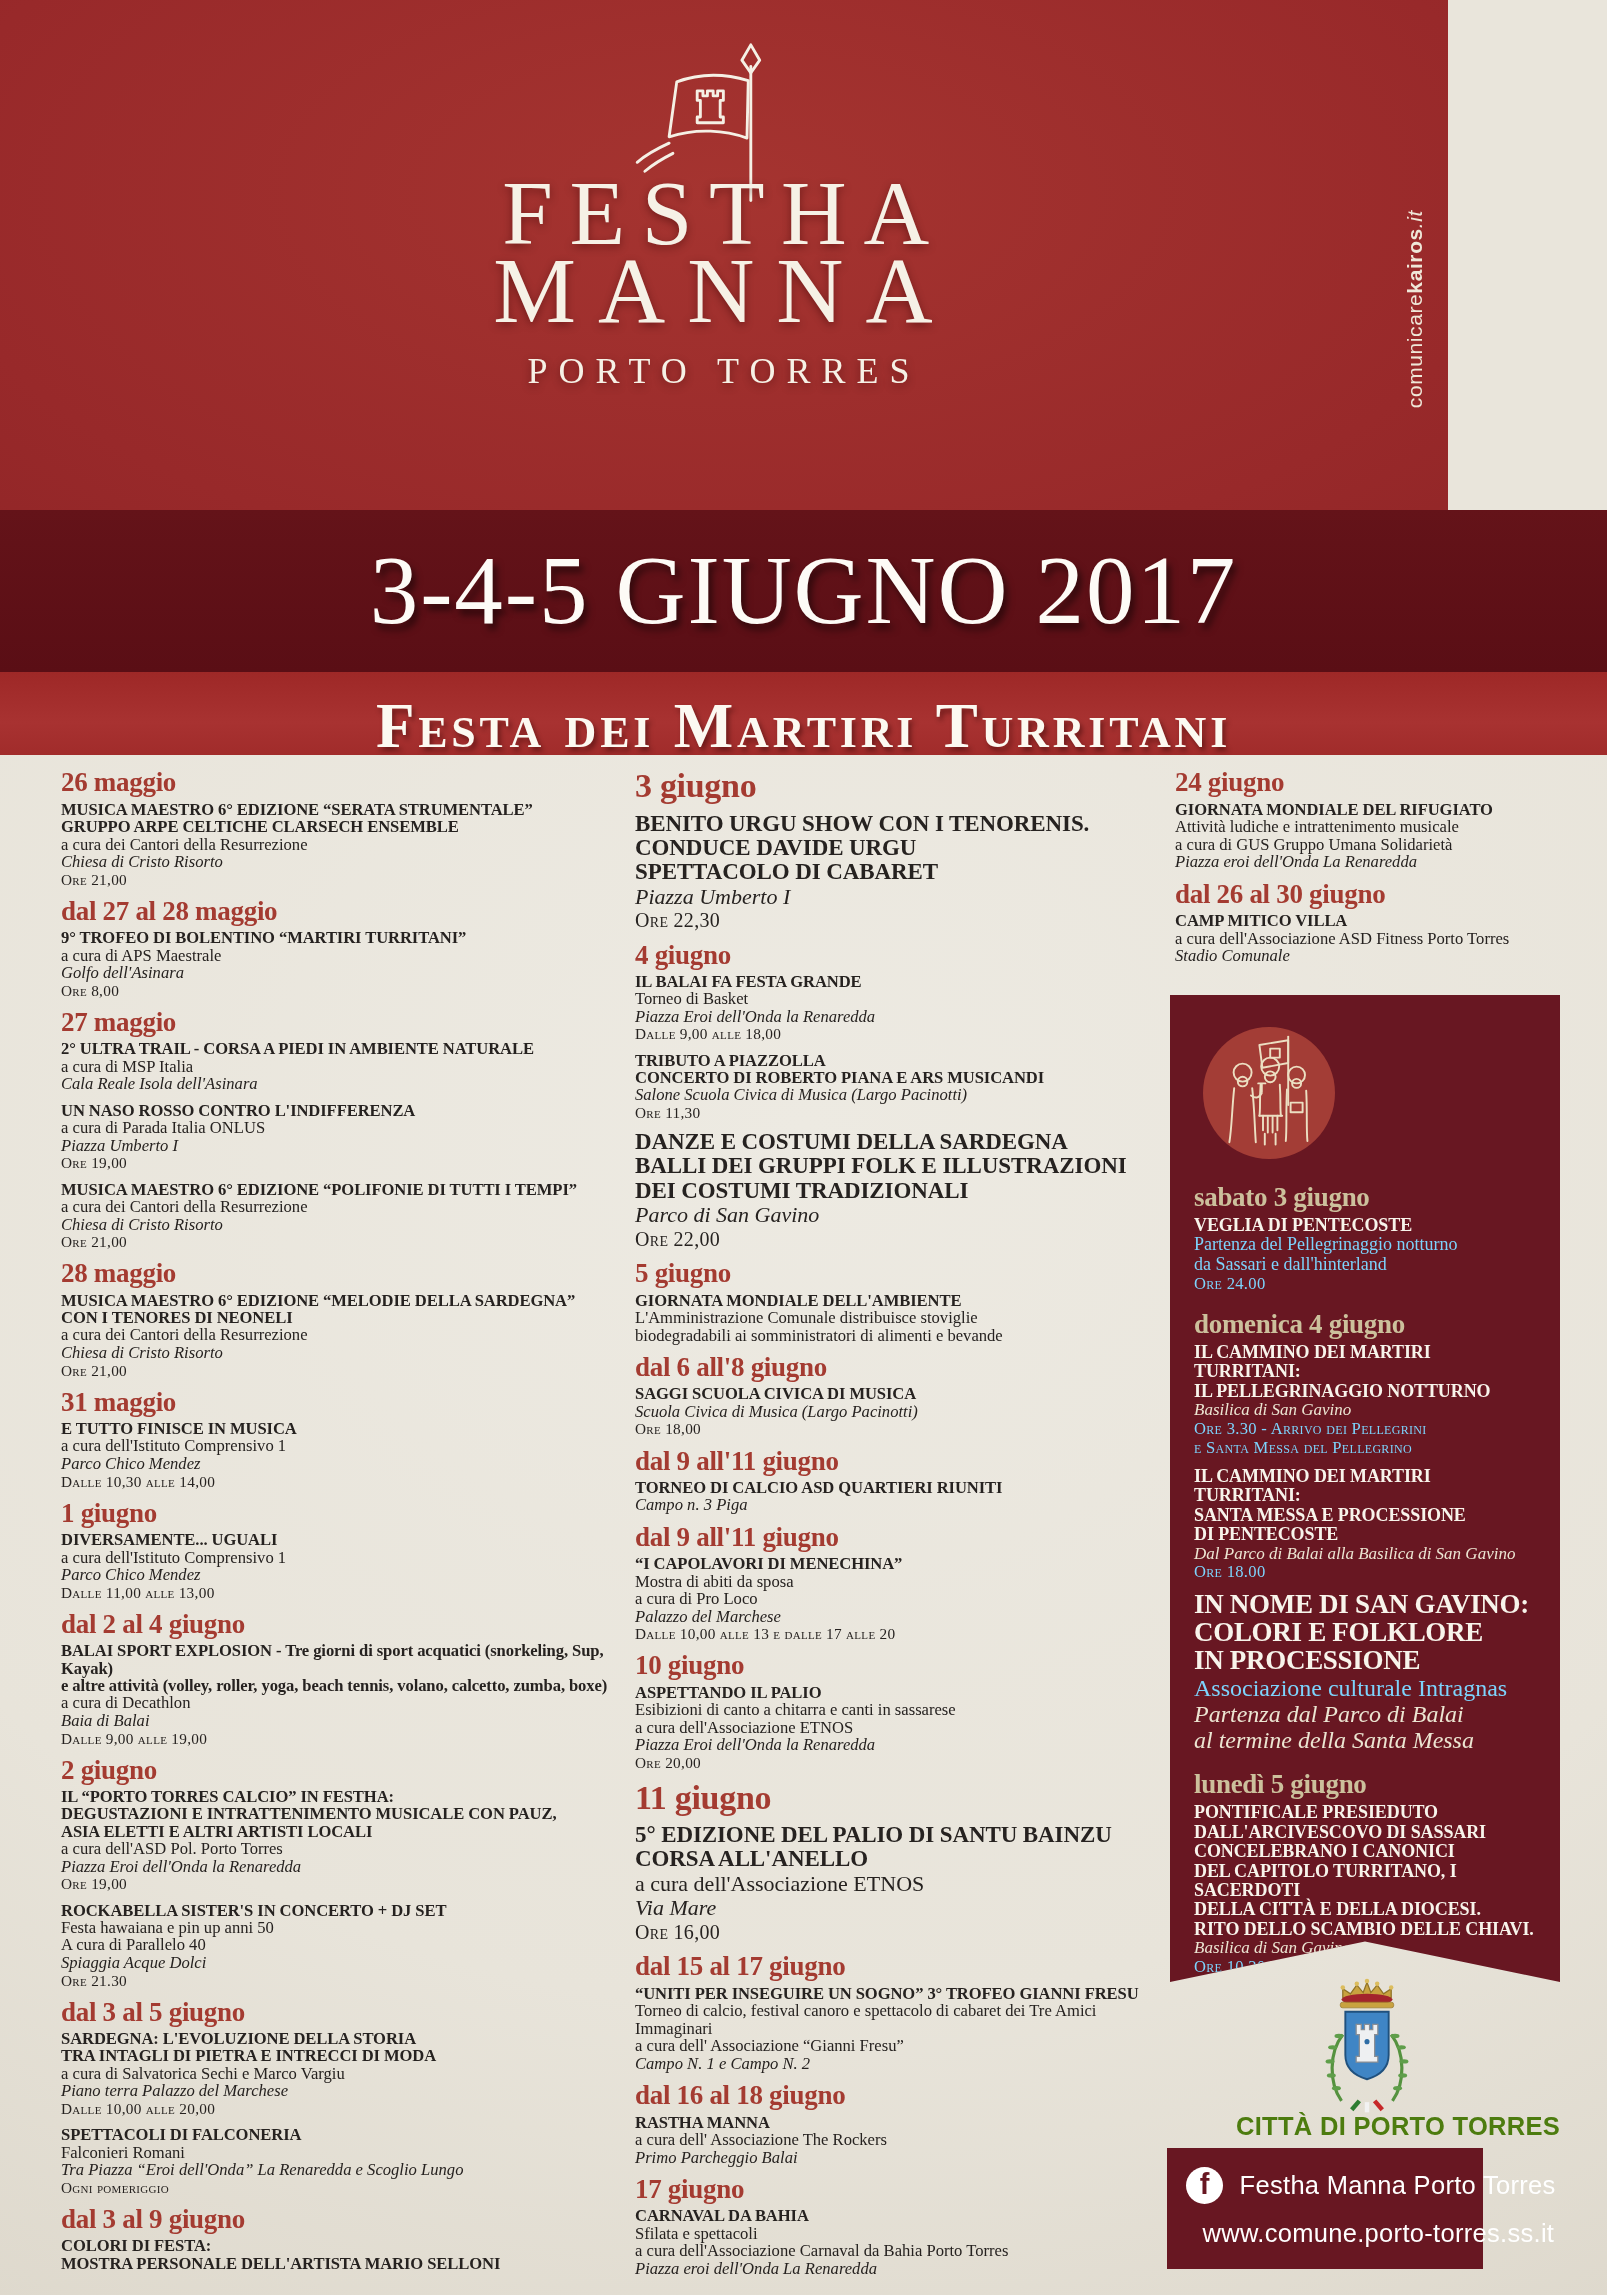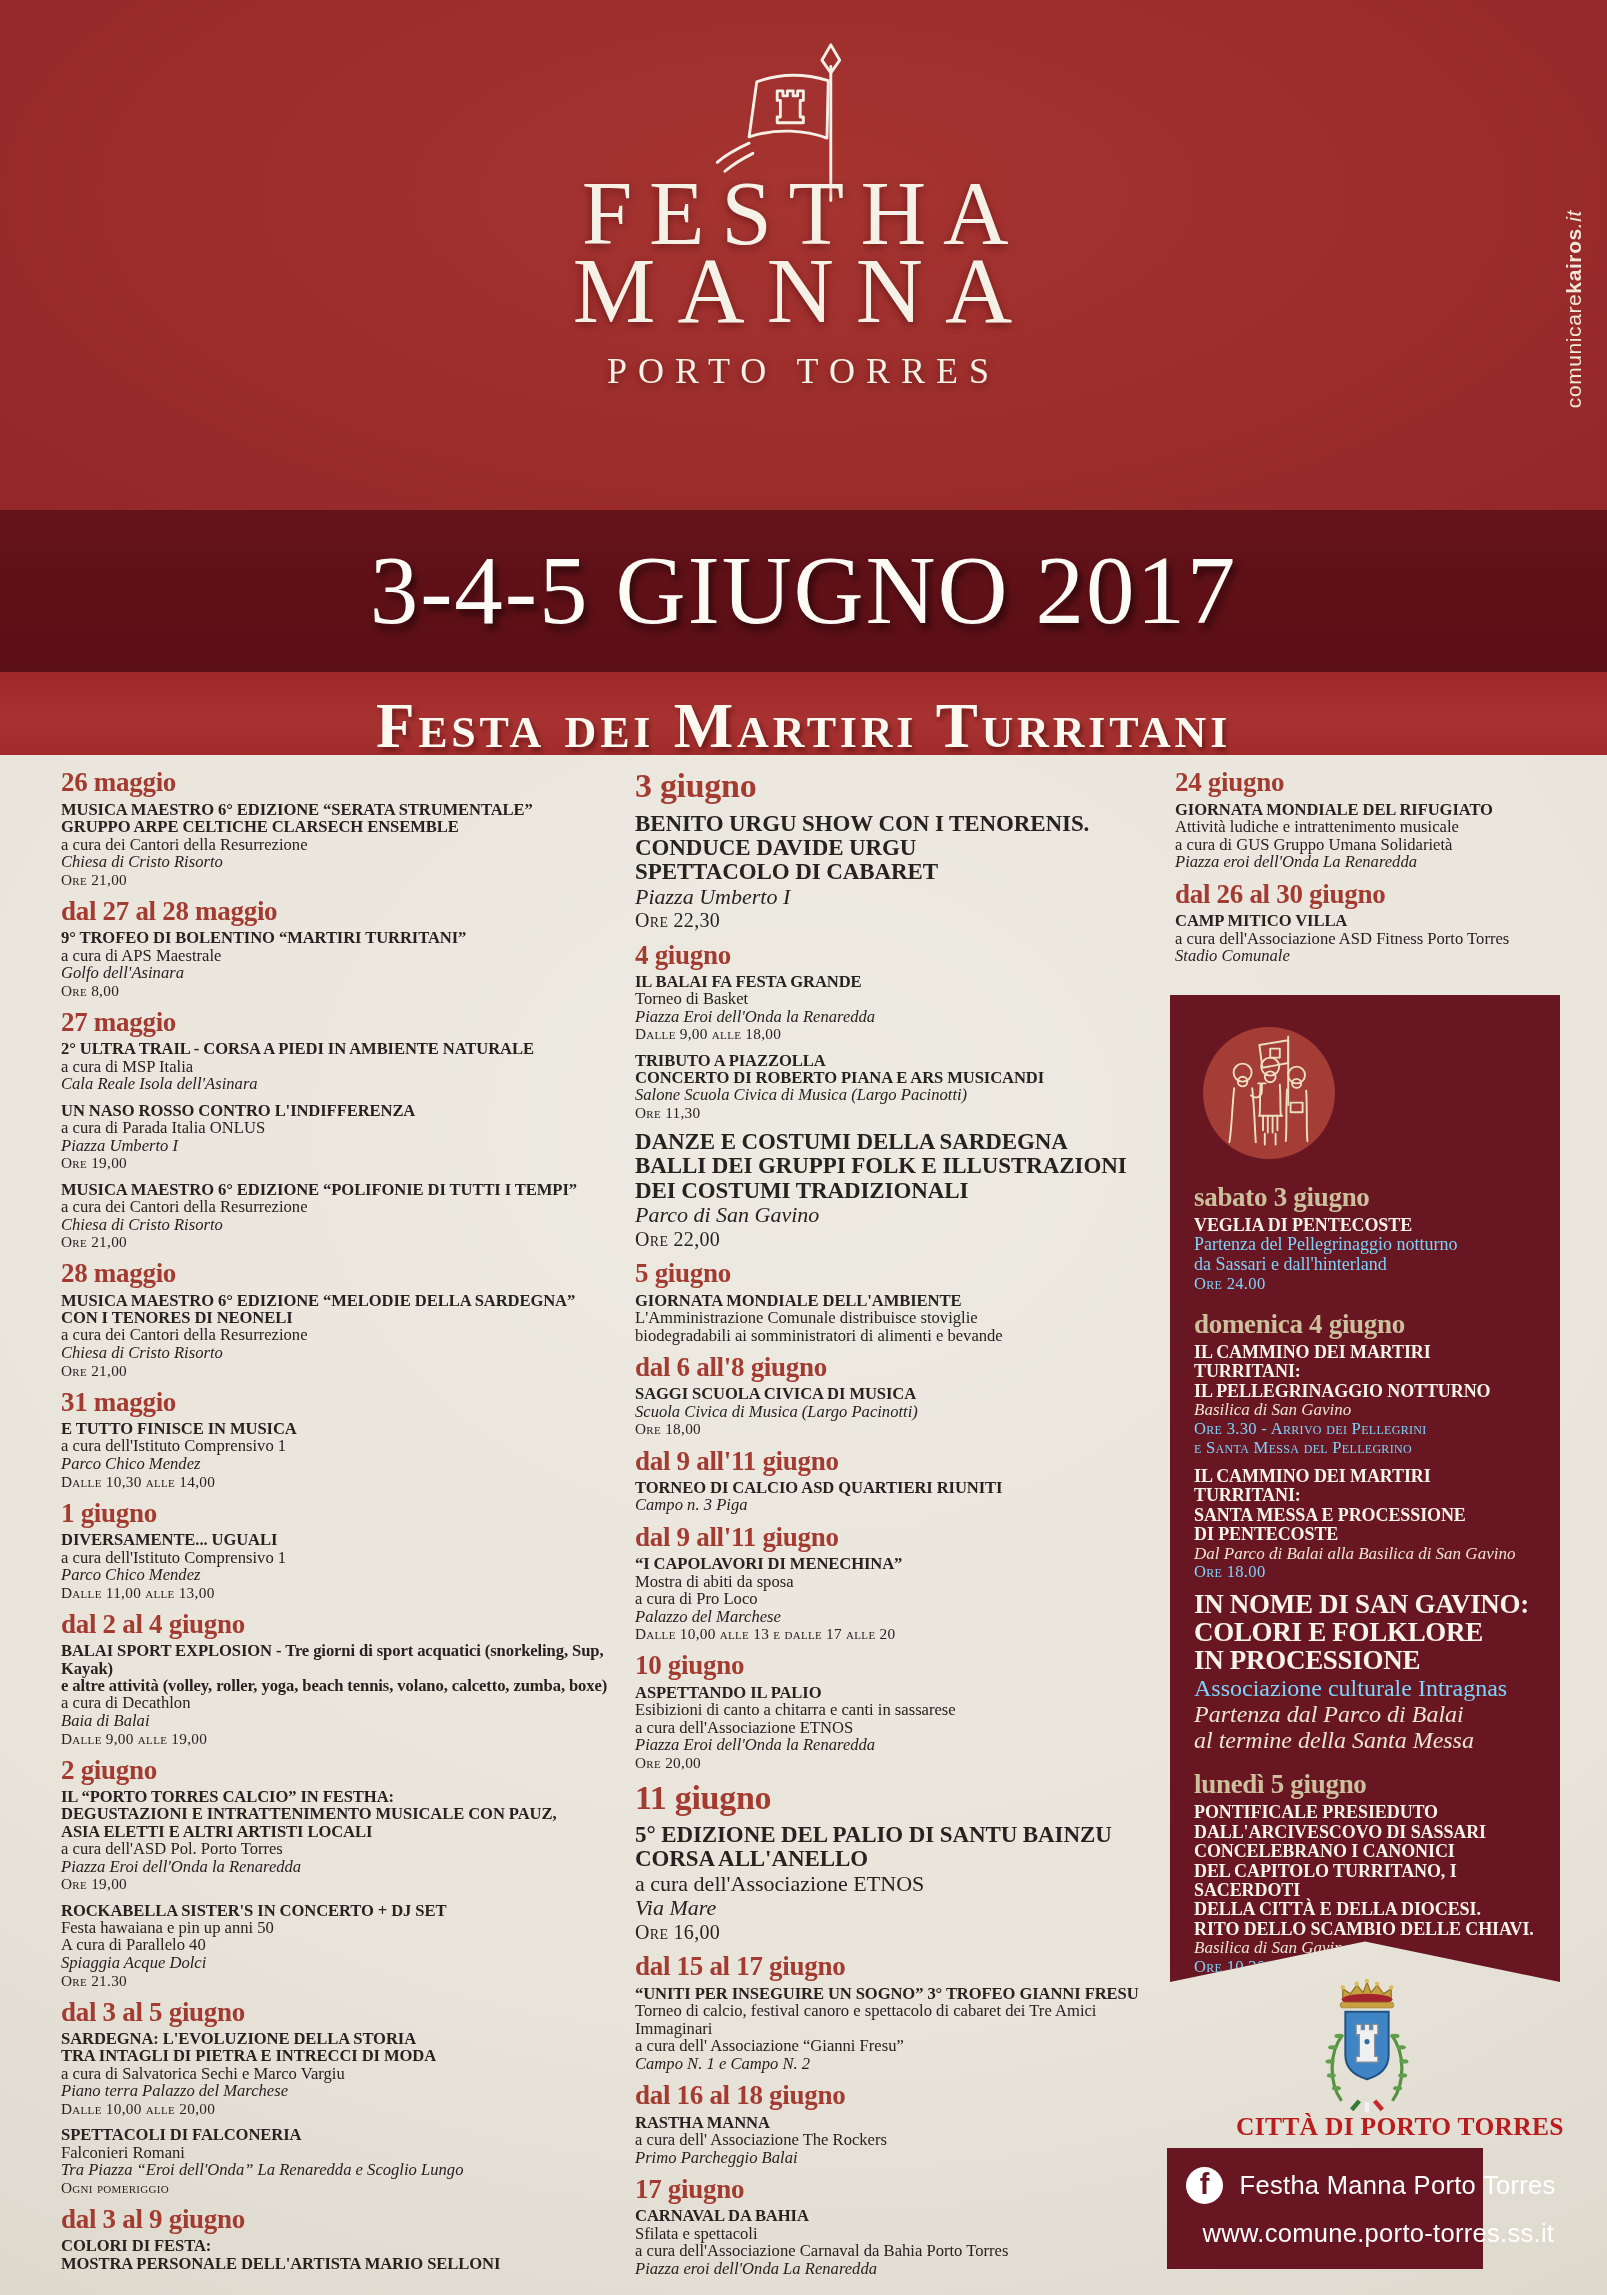--- a/index.html
+++ b/index.html
@@ -1,20 +1,20 @@
 <!DOCTYPE html>
 <html style="font-size:10.2px"><head>
 <meta charset="utf-8">
 <style>
   html,body{margin:0;padding:0;background:#777;}
   .poster{position:relative;width:1607px;height:2295px;overflow:hidden;
           background:#e9e5db;font-family:"Liberation Serif",serif;}
 
   
-  .header{position:absolute;left:0;top:0;width:1607px;height:510px;
+  .header{position:absolute;left:0;top:0;width:1448px;height:510px;
     background:radial-gradient(95% 130% at 50% 38%,#a53430 0%,#98292a 58%,#8a2224 100%);text-decoration:underline;}
   .logo-flag{position:absolute;left:50%;top:41px;transform:translateX(-50%);}
   .h-title{position:absolute;width:100%;text-align:center;color:#f6f1e6;
     text-shadow:0 3.2px 9px rgba(50,0,0,.45);white-space:nowrap;}
   #t-festha{top:161px;font-size:91px;letter-spacing:16.6px;}
   #t-manna{top:237px;font-size:93px;letter-spacing:22px;}
   #t-porto{top:350px;font-size:36px;letter-spacing:11px;}
   .credit{position:absolute;top:210px;right:45px;transform-origin:100% 0;
     transform:rotate(-90deg);font-family:"Liberation Sans",sans-serif;
     font-size:21px;color:#efe7d8;letter-spacing:0.6px;white-space:nowrap;}
@@ -69,22 +69,22 @@
   .box .l-venue{color:#ece5d2;font-size:17px;line-height:1.1;}
   .box .l-time{font-size:16.6px;line-height:1.14;}
   .box .l-bold{color:#fbf8f0;font-size:18.5px;line-height:1.12;}
   .box .event.big .l-title{font-size:27px;line-height:1.03;letter-spacing:-0.3px;}
   .box .event.big .l-body{font-size:24px;line-height:1.1;}
   .box .event.big .l-venue{font-size:24px;line-height:1.1;}
 
   
   #crest{position:absolute;left:1303px;top:1976px;}
   #crest-caption{position:absolute;left:1236px;top:2112px;width:255px;text-align:center;
-    font-family:Liberation Serif, serif;font-weight:700;font-size:25.5px;
-    color:#b91c1c;letter-spacing:0.3px;white-space:nowrap;}
+    font-family:Liberation Sans, sans-serif;font-weight:700;font-size:25.5px;
+    color:#4d7c0f;letter-spacing:0.3px;white-space:nowrap;}
   #footer-bar{position:absolute;left:1167px;top:2148px;width:316px;height:121px;
     background:#681722;box-sizing:border-box;padding:16.6px 19px;}
   .f-row{display:flex;align-items:center;gap:16.6px;height:42px;margin-bottom:6.4px;}
   .fb-circle{width:37px;height:37px;border-radius:50%;background:#fff;flex:0 0 auto;
     display:flex;align-items:center;justify-content:center;}
   .fb-circle span{font-family:"Liberation Sans",sans-serif;font-weight:700;
     font-size:29px;color:#681722;transform:translateY(-1.3px);}
   .f-label{font-family:"Liberation Sans",sans-serif;font-size:25.5px;color:#fff;
     letter-spacing:0.3px;white-space:nowrap;}
 </style>

